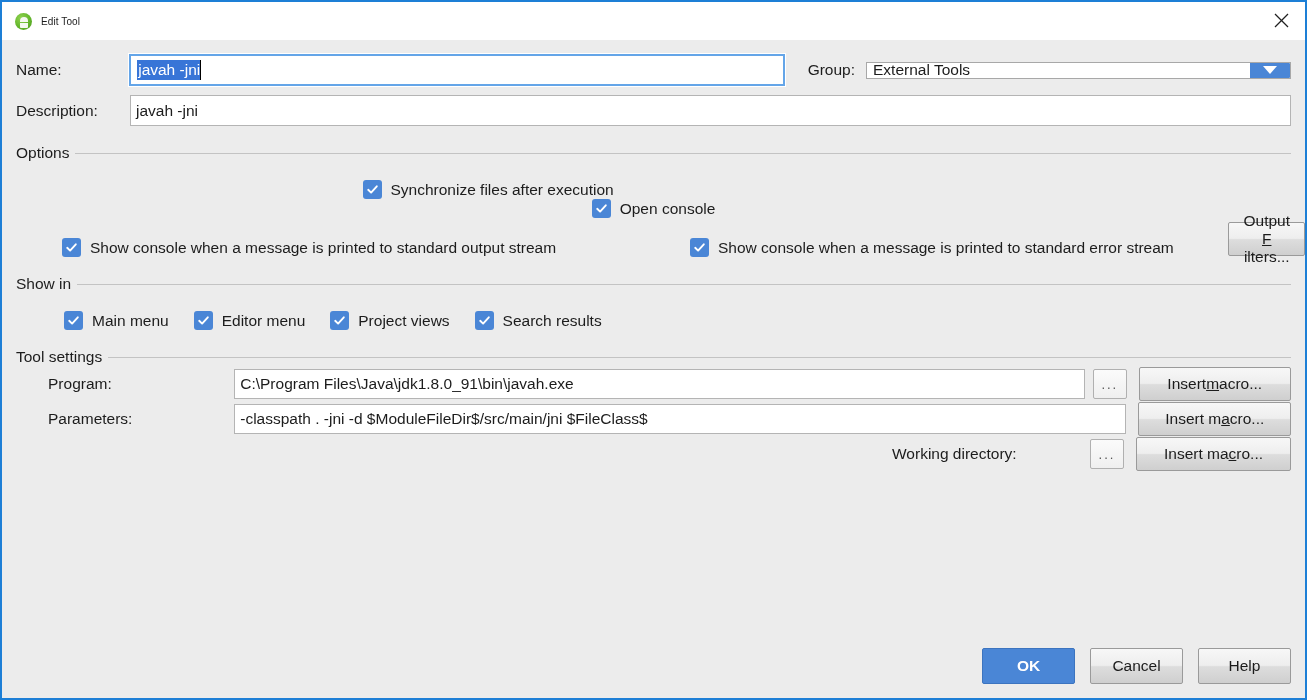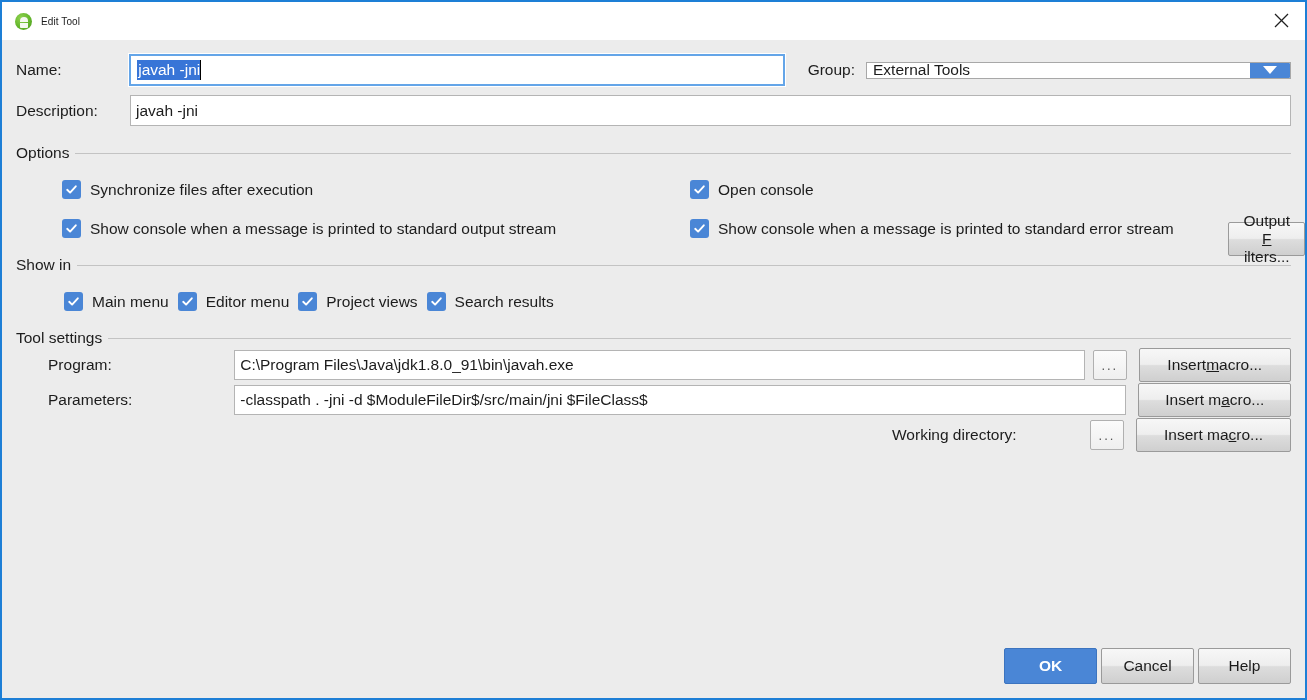--- a/index.html
+++ b/index.html
@@ -228,43 +228,43 @@
     padding: 0;
     font-size: 13px;
     letter-spacing: 2px;
     color: #555;
     background: linear-gradient(to bottom, #fbfbfb 0%, #efefef 100%);
     border: 1px solid #b0b0b0;
   }
   u { text-decoration: underline; }
 
   
-  #options-row1 { margin-top: 18px; display: flex; align-items: center; }
+  #options-row1 { margin-top: 18px; display: flex; align-items: center; flex-direction: column; }
   #options-row2 { margin-top: 20px; display: flex; align-items: center; }
   .opt-left  { margin-left: 46px; width: 628px; }
   .opt-right { }
   #output-filters-btn { position: absolute; right: 0px; top: 182px; flex-direction: column; }
 
   
-  #showin-row { margin-top: 18px; display: flex; align-items: center; margin-left: 48px; gap: 9px; }
+  #showin-row { margin-top: 18px; display: flex; align-items: center; margin-left: 48px; gap: 25px; }
 
   
   .ts-row { display: flex; align-items: center; margin-top: 1px; justify-content: flex-end; }
   .ts-label { width: 190px; margin-left: 32px; font-size: 15.5px; }
   .ts-field { height: 30px; }
   .ts-gap { width: 8px; flex: 0 0 8px; }
   .ts-macro { margin-left: 12px; width: 155px; }
 
   
   .footer {
     position: absolute;
     right: 14px;
     bottom: 14px;
     display: flex;
-    gap: 4px;
+    gap: 15px;
   }
   .footer .btn { width: 93px; height: 36px; }
 </style>
 </head>
 <body>
 
 <div class="window">
 
   <div class="titlebar">
     <div class="title-icon"></div>

